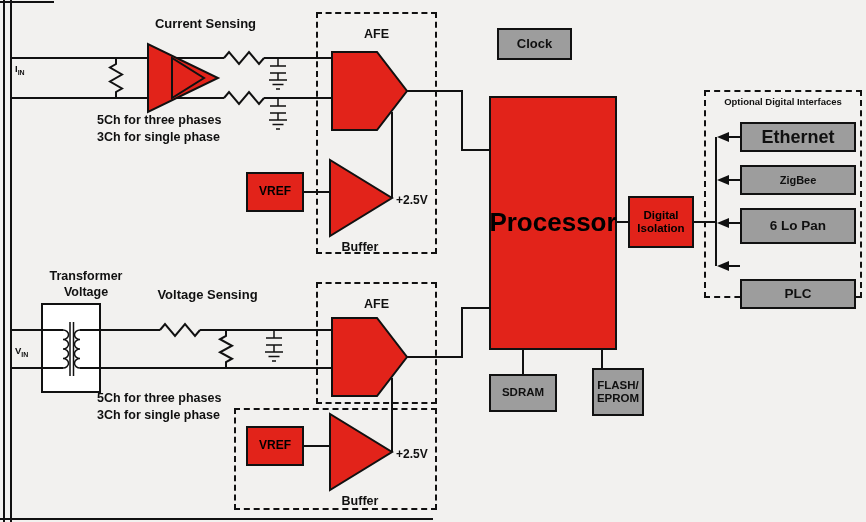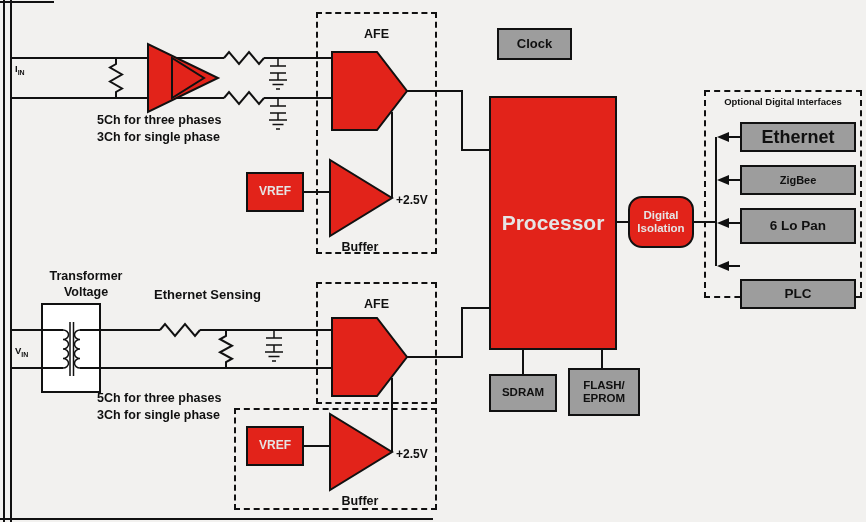--- a/index.html
+++ b/index.html
@@ -13,21 +13,21 @@
   svg.layer{position:absolute;left:0;top:0;z-index:1;}
   .wire{stroke:var(--line);stroke-width:2;fill:none;}
   .thin{stroke-width:1.5;}
   .shape-red{fill:var(--red);stroke:var(--line);stroke-width:2;}
   .arrowhead{fill:var(--line);stroke:none;}
   .tf-box{fill:#ffffff;stroke:var(--line);stroke-width:2;}
   .box{position:absolute;z-index:2;box-sizing:border-box;border:2px solid var(--line);
        display:flex;flex-direction:column;align-items:center;justify-content:center;
        font-weight:bold;text-align:center;line-height:1.15;}
   .gray{background:var(--box-gray);color:#101010;}
-  .redbox{background:var(--red);color:#e5e5e5;}
+  .redbox{background:var(--red);color:#000000;}
   .dashed{position:absolute;z-index:2;box-sizing:border-box;border:2px dashed var(--line);background:transparent;}
   .dash-label{position:absolute;top:13px;left:0;right:0;text-align:center;font-weight:bold;font-size:12.5px;}
   .lbl{position:absolute;z-index:2;font-weight:bold;color:#101010;}
   .center{text-align:center;}
   .sub{font-size:7px;vertical-align:sub;}
 </style>
 </head>
 <body>
 
 <div class="stage">
@@ -95,20 +95,21 @@
 
     <g>
       <path class="wire" d="M729,137 H740 M729,180 H740 M729,223 H740 M729,266 H740"></path>
       <polygon class="arrowhead" points="717,137 729,132 729,142"></polygon>
       <polygon class="arrowhead" points="717,180 729,175 729,185"></polygon>
       <polygon class="arrowhead" points="717,223 729,218 729,228"></polygon>
       <polygon class="arrowhead" points="717,266 729,261 729,271"></polygon>
     </g>
   </svg>
 
+  <div class="lbl center" style="left:128px;top:16px;width:155px;font-size:13px;">Current Sensing</div>
 
   <div class="lbl" style="left:15px;top:63px;font-size:9.5px;">
     <span>I</span><span class="sub">IN</span>
   </div>
 
   <div class="lbl" style="left:97px;top:112px;font-size:12.5px;line-height:17px;">
     <div>5Ch for three phases</div>
     <div>3Ch for single phase</div>
   </div>
 
@@ -118,21 +119,21 @@
 
   <div class="box redbox" style="left:246px;top:172px;width:58px;height:40px;font-size:12px;">VREF</div>
   <div class="lbl" style="left:396px;top:193px;font-size:12px;">+2.5V</div>
   <div class="lbl center" style="left:325px;top:240px;width:70px;font-size:12.5px;">Buffer</div>
 
   <div class="lbl center" style="left:28px;top:268px;width:116px;font-size:12.5px;line-height:16px;">
     <div>Transformer</div>
     <div>Voltage</div>
   </div>
 
-  <div class="lbl center" style="left:145px;top:287px;width:125px;font-size:13px;">Ethernet Sensing</div>
+  <div class="lbl center" style="left:145px;top:287px;width:125px;font-size:13px;">Voltage Sensing</div>
 
   <div class="lbl" style="left:15px;top:345px;font-size:9.5px;">
     <span>V</span><span class="sub">IN</span>
   </div>
 
   <div class="lbl" style="left:97px;top:390px;font-size:12.5px;line-height:17px;">
     <div>5Ch for three phases</div>
     <div>3Ch for single phase</div>
   </div>
 
@@ -141,30 +142,30 @@
   </div>
 
   <div class="dashed" style="left:234px;top:408px;width:203px;height:102px;"></div>
 
   <div class="box redbox" style="left:246px;top:426px;width:58px;height:40px;font-size:12px;">VREF</div>
   <div class="lbl" style="left:396px;top:447px;font-size:12px;">+2.5V</div>
   <div class="lbl center" style="left:325px;top:494px;width:70px;font-size:12.5px;">Buffer</div>
 
   <div class="box gray" style="left:497px;top:28px;width:75px;height:32px;font-size:13px;">Clock</div>
 
-  <div class="box redbox" style="left:489px;top:96px;width:128px;height:254px;font-size:21px;">Processor</div>
+  <div class="box redbox" style="left:489px;top:96px;width:128px;height:254px;font-size:26px;">Processor</div>
 
   <div class="box gray" style="left:489px;top:374px;width:68px;height:38px;font-size:11.5px;">SDRAM</div>
 
-  <div class="box gray" style="left:568px;top:368px;width:72px;height:48px;font-size:11.5px;">
+  <div class="box gray" style="left:592px;top:368px;width:52px;height:48px;font-size:11.5px;">
     <div>FLASH/</div>
     <div>EPROM</div>
   </div>
 
-  <div class="box redbox" style="left:628px;top:196px;width:66px;height:52px;font-size:11.5px;border-radius:14px;">
+  <div class="box redbox" style="left:628px;top:196px;width:66px;height:52px;font-size:11.5px;">
     <div>Digital</div>
     <div>Isolation</div>
   </div>
 
   <div class="dashed" style="left:704px;top:90px;width:158px;height:208px;">
     <div class="dash-label" style="font-size:9.5px;top:4px;">Optional Digital Interfaces</div>
   </div>
 
   <div class="box gray" style="left:740px;top:122px;width:116px;height:30px;font-size:18px;">Ethernet</div>
   <div class="box gray" style="left:740px;top:165px;width:116px;height:30px;font-size:11px;">ZigBee</div>

